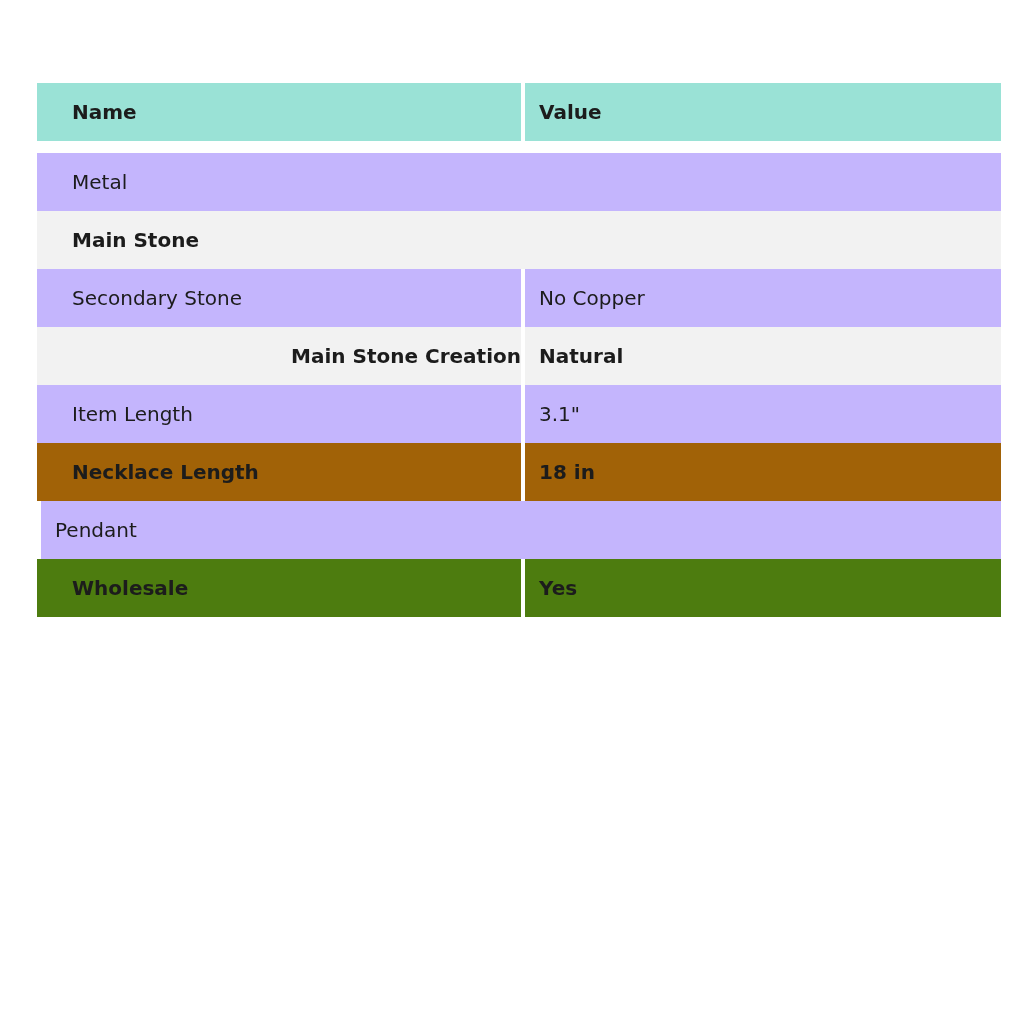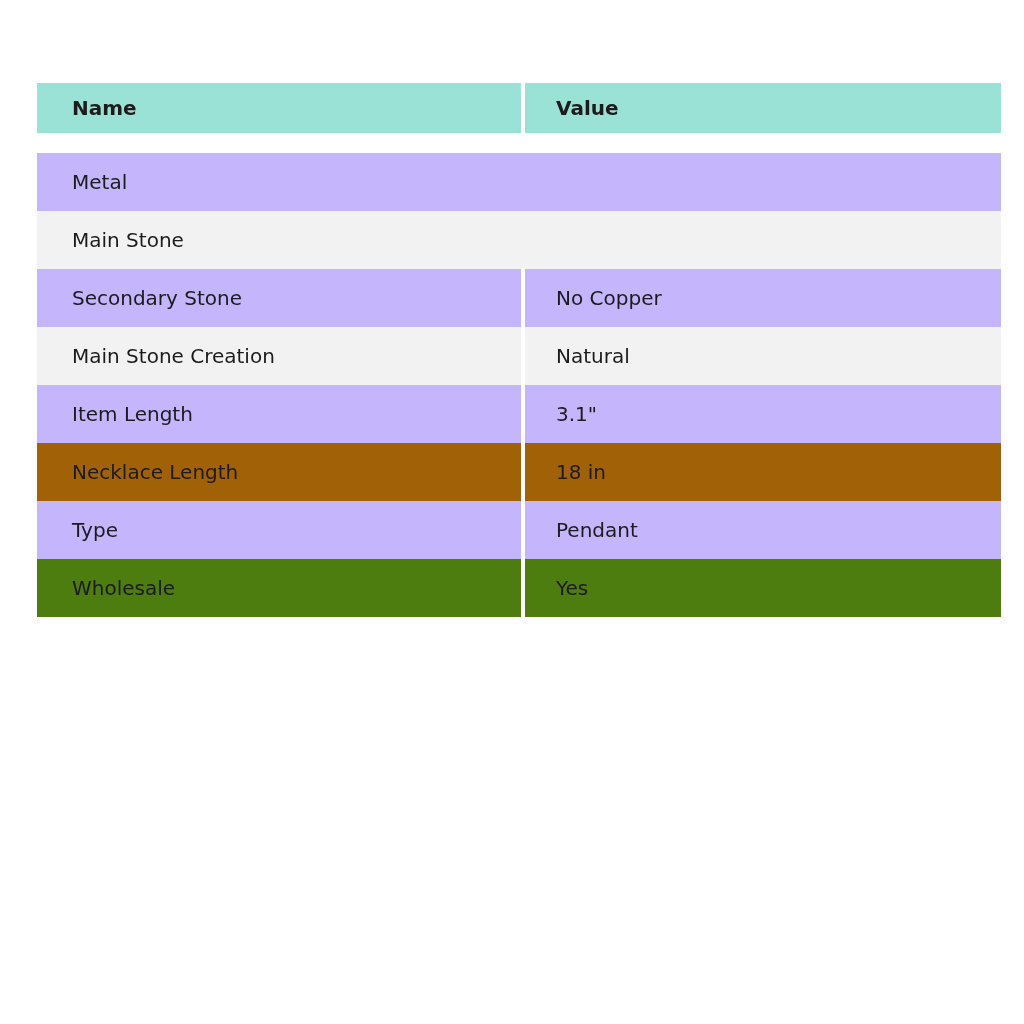--- a/index.html
+++ b/index.html
@@ -20,37 +20,38 @@
   }
   .row {
     display: flex;
     align-items: center;
     height: 58px;
     background: #c4b5fd;
     font-size: 20px;
   }
   .row.alt {
     background: #f2f2f2;
+    font-weight: bold;
   }
   .row.header {
-    height: 50px;
-    margin-bottom: 20px;
+    height: 58px;
+    margin-bottom: 12px;
     font-weight: bold;
   }
   .cell-name {
     width: 484px;
     flex: 0 0 484px;
     padding-left: 35px;
     overflow: hidden;
     white-space: nowrap;
   }
   .cell-value {
     flex: 1 1 auto;
     border-left: 4px solid #ffffff;
-    padding-left: 31px;
+    padding-left: 14px;
     align-self: stretch;
     display: flex;
     align-items: center;
     overflow: hidden;
     white-space: nowrap;
   }
 </style>
 </head>
 <body style="color: rgb(28, 28, 28);">
 
@@ -67,37 +68,36 @@
 
   <div class="row alt" style="background: rgb(242, 242, 242);">
     <div class="cell-name">Main Stone</div>
   </div>
 
   <div class="row">
     <div class="cell-name">Secondary Stone</div>
     <div class="cell-value">No Copper</div>
   </div>
 
-  <div class="row alt" style="background: rgb(242, 242, 242);">
+  <div class="row alt" style="background: rgb(242, 242, 242); text-align: right;">
     <div class="cell-name">Main Stone Creation</div>
     <div class="cell-value">Natural</div>
   </div>
 
   <div class="row">
     <div class="cell-name">Item Length</div>
     <div class="cell-value">3.1"</div>
   </div>
 
   <div class="row alt" style="background: #a16207;">
     <div class="cell-name">Necklace Length</div>
     <div class="cell-value">18 in</div>
   </div>
 
   <div class="row">
-    <div class="cell-name">Type</div>
     <div class="cell-value">Pendant</div>
   </div>
 
   <div class="row alt" style="background: #4d7c0f;">
     <div class="cell-name">Wholesale</div>
     <div class="cell-value">Yes</div>
   </div>
 
 </div>
 

